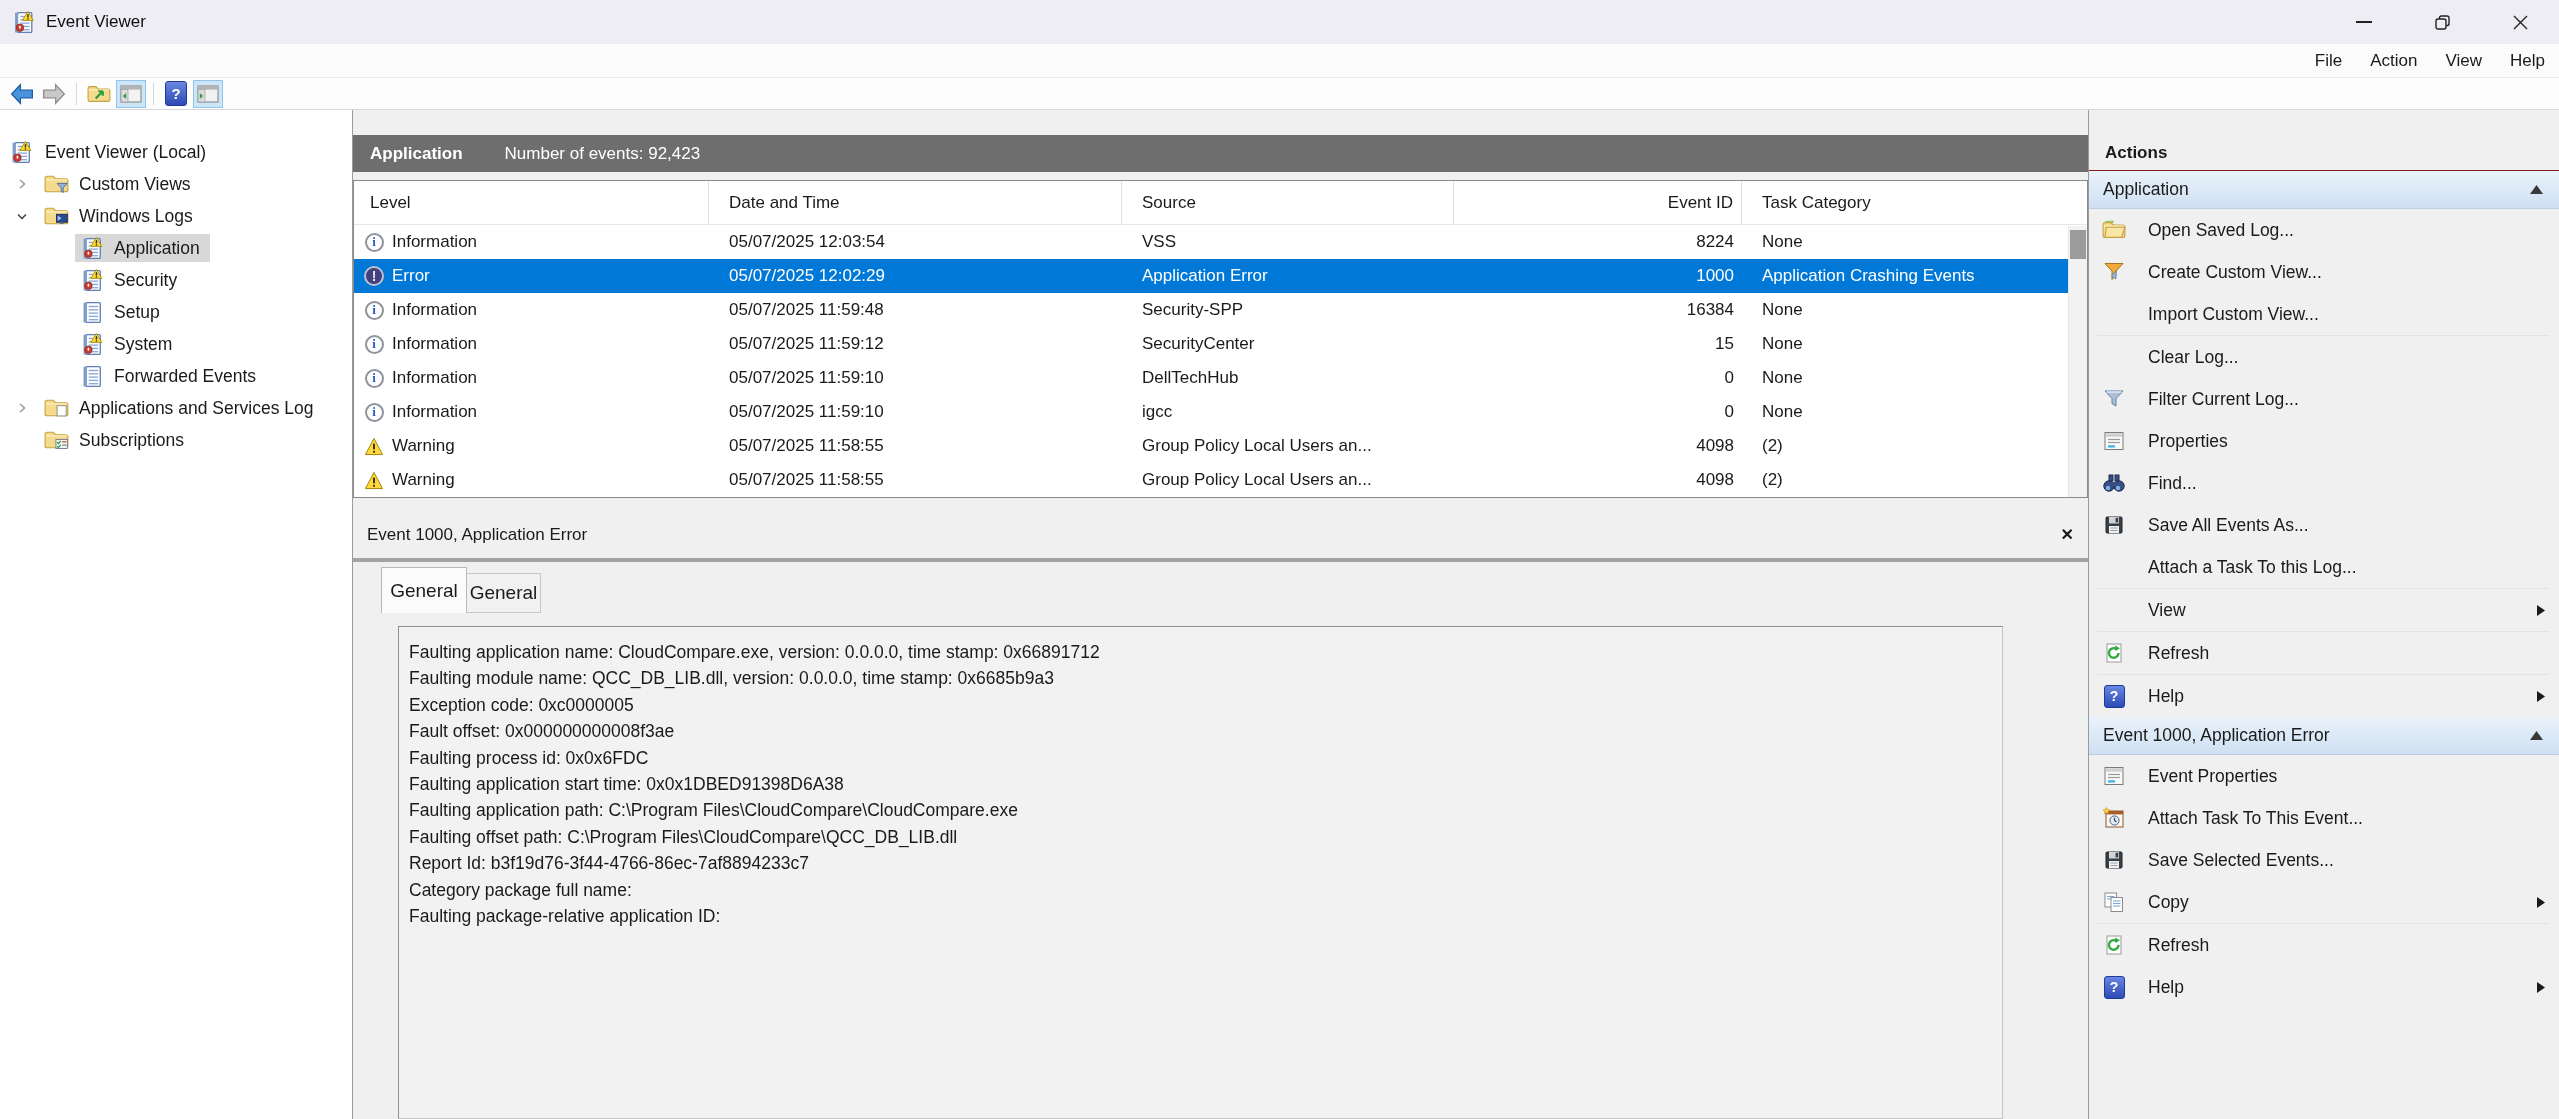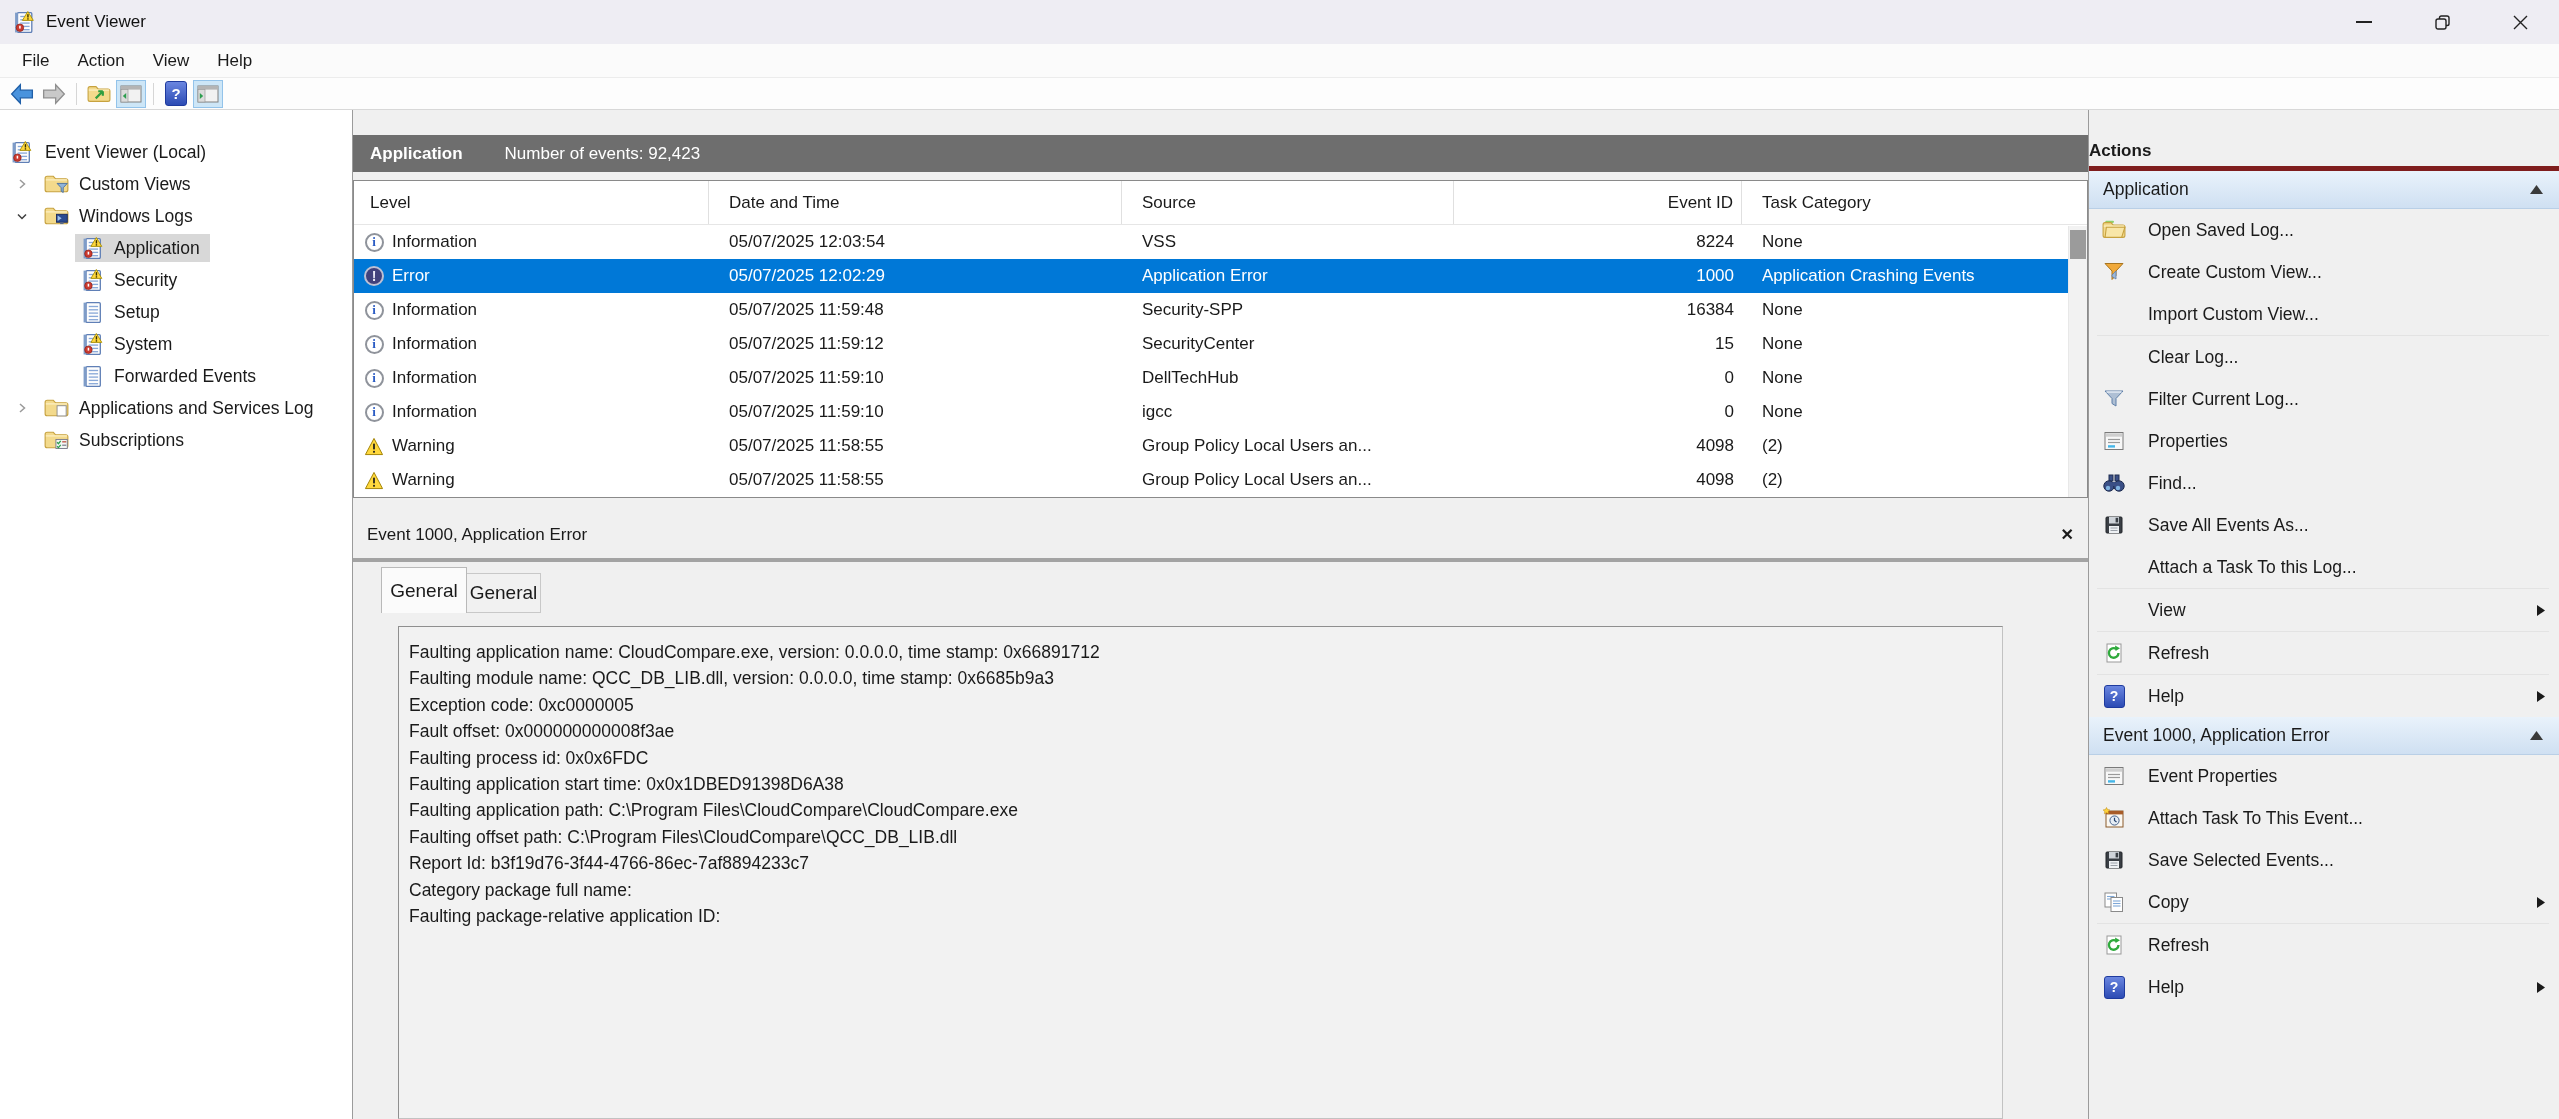--- a/index.html
+++ b/index.html
@@ -10,21 +10,21 @@
   
   .titlebar { height:44px; background:#eeedf3; display:flex; align-items:center; padding-left:12px; }
   .titlebar .app-ic { width:22px; height:22px; margin-right:12px; }
   .title-text { font-size:17px; color:#111; }
   .win-controls { margin-left:auto; display:flex; height:100%; }
   .win-btn { width:78px; height:100%; display:flex; align-items:center; justify-content:center; color:#222; }
   .min-glyph { width:16px; border-top:2px solid #222; display:inline-block; }
   .max-glyph svg, .close-glyph svg { display:block; }
 
   
-  .menubar { height:34px; background:#fbfbfb; display:flex; align-items:center; padding-left:8px; border-bottom:1px solid #ececec; }
+  .menubar { height:34px; background:#fbfbfb; display:flex; align-items:center; padding-left:8px; border-bottom:1px solid #ececec;justify-content:flex-end; }
   .menu-item { font-size:17px; padding:0 14px; height:100%; display:flex; align-items:center; }
 
   
   .toolbar { height:32px; background:#fdfdfd; display:flex; align-items:center; padding-left:6px; border-bottom:1px solid #d8d8d8; }
   .tb-btn { width:30px; height:28px; display:flex; align-items:center; justify-content:center; margin:0 1px; }
   .tb-btn.toggled { background:#cde6f7; border:1px solid #93c3ea; }
   .tb-sep { width:1px; height:22px; background:#d6d6d6; margin:0 6px; }
 
   
   .content { flex:1; display:flex; background:#f0f0f0; min-height:0; }
@@ -81,21 +81,21 @@
   .tabs { display:flex; align-items:flex-end; padding-left:28px; height:51px; }
   .tab { font-size:19px; display:flex; align-items:center; justify-content:center; }
   .tab.active { width:86px; height:46px; background:#fbfbfb; border:1px solid #b9b9b9; border-bottom:none; z-index:2; }
   .tab.inactive { width:74px; height:40px; background:#f1f1f1; border:1px solid #c8c8c8; border-left:none; }
   .detail-body { flex:1; background:#f0f0f0; padding:13px 0 0 45px; min-height:0; }
   .event-text { width:1605px; height:100%; background:#f2f2f2; border:1px solid; border-color:#8f8f8f #c2c2c2 #c2c2c2 #8f8f8f; padding:12px 10px; }
   .ev-line { font-size:17.5px; line-height:26.4px; white-space:pre; }
 
   
   .actions-panel { width:471px; background:#f0f0f0; border-left:1px solid #9b9b9b; padding-top:25px; overflow:hidden; }
-  .actions-title { height:36px; display:flex; align-items:center; font-size:17px; font-weight:bold; border-bottom:5px solid #7f1d1d; }
+  .actions-title { height:36px; display:flex; align-items:center; padding-left:16px; font-size:17px; font-weight:bold; border-bottom:1px solid #7f1d1d; }
   .sec-head { height:38px; background:linear-gradient(#e9f2fb, #cdxxx); background:linear-gradient(#e9f2fb, #cfe0f2); border-bottom:1px solid #b9cfe6; display:flex; align-items:center; padding:0 16px 0 14px; font-size:17.5px; }
   .sec-head .collapse { margin-left:auto; }
   .action-item { height:42px; display:flex; align-items:center; padding:0 14px 0 12px; position:relative; }
   .action-item .aic { width:26px; height:24px; display:flex; align-items:center; justify-content:center; flex:0 0 auto; }
   .action-item .albl { font-size:17.5px; margin-left:21px; }
   .action-item .submenu-arrow { margin-left:auto; }
   .action-sep { height:1px; background:#e3e3e3; margin:0 10px 0 8px; }
 
   .help-tile { width:22px; height:25px; border-radius:3px; background:linear-gradient(#6a86e0,#2c4bb4); border:1px solid #1e3a9e; color:#fff; font-weight:bold; font-size:15px; display:flex; align-items:center; justify-content:center; }
   .help-tile.small { width:21px; height:23px; font-size:14px; }

